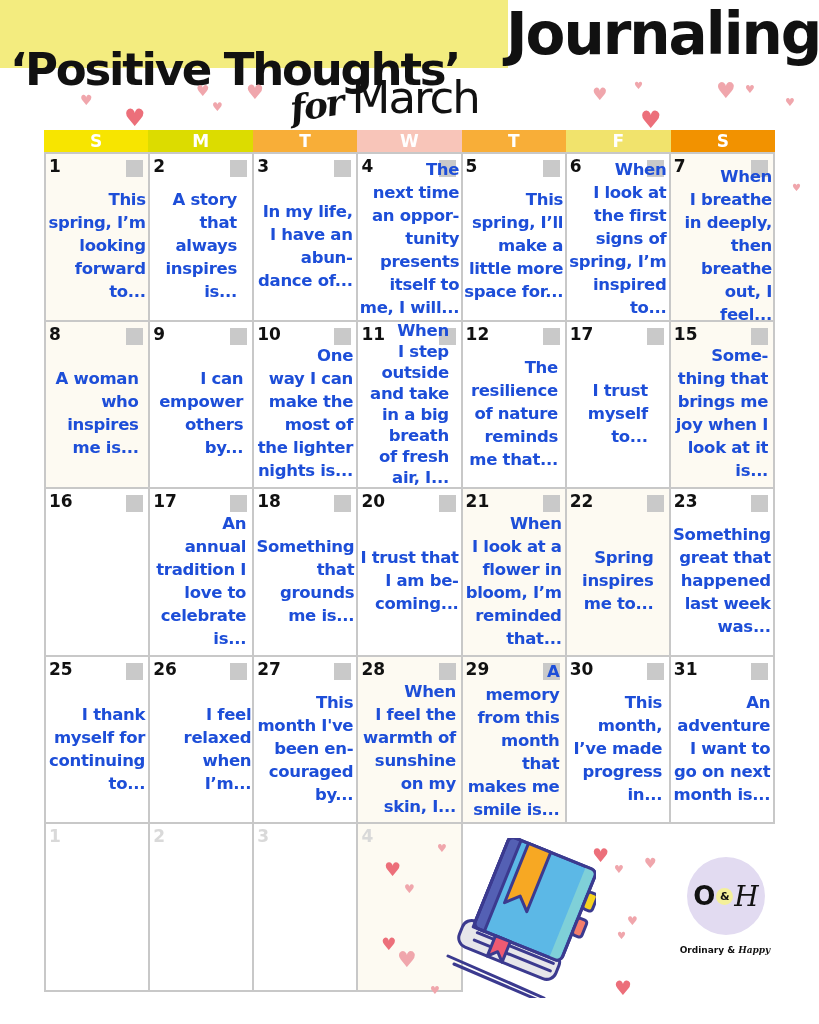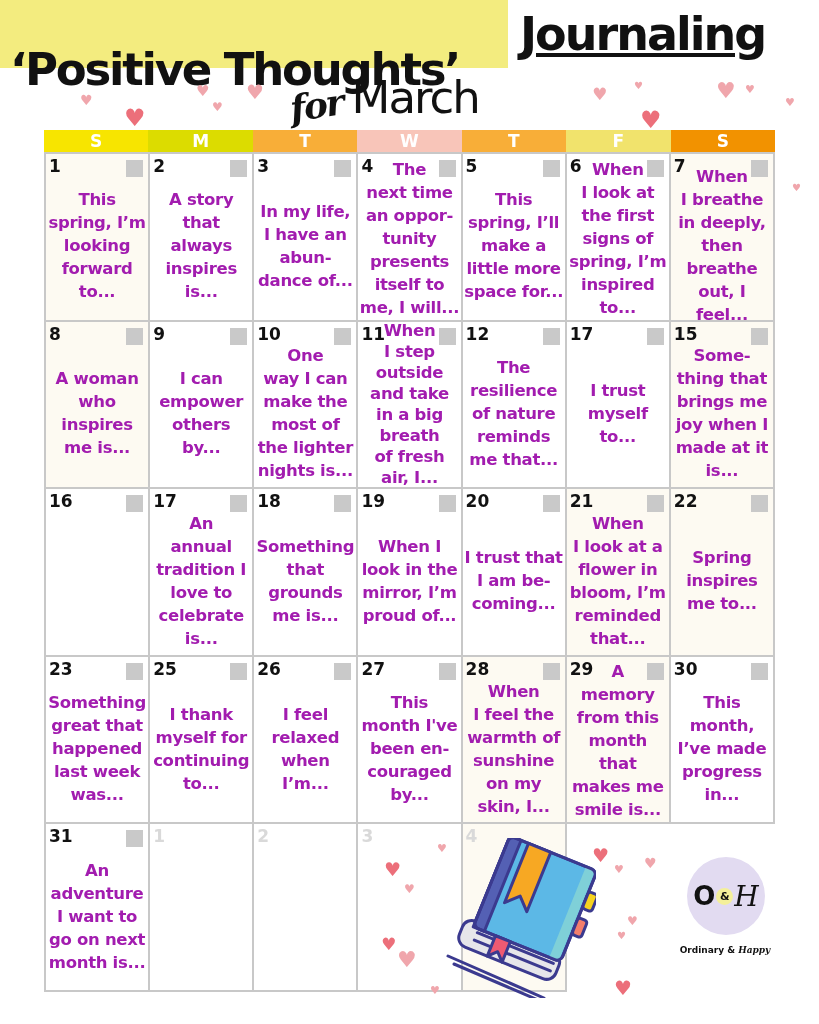--- a/index.html
+++ b/index.html
@@ -1,39 +1,39 @@
 <!DOCTYPE html>
 <html><head>
 <meta charset="utf-8">
 <style>
   * { box-sizing: border-box; margin: 0; padding: 0; }
   html, body { width: 819px; height: 1024px; background: #ffffff; overflow: hidden; }
   body { position: relative; font-family: "DejaVu Sans", sans-serif; color: #111; }
 
   .title-hl { position: absolute; left: 0; top: 0; width: 508px; height: 68px; background: #f3ec7f; }
   .title-1 { position: absolute; left: 10px; top: 6px; font-size: 45px; font-weight: 900; letter-spacing: -2.2px; white-space: nowrap; line-height: 56px; margin-top: 36px; }
-  .title-2 { position: absolute; left: 520px; top: 6px; font-size: 46px; font-weight: 900; letter-spacing: -2px; white-space: nowrap; line-height: 56px; text-decoration: underline; }
+  .title-2 { position: absolute; left: 506px; top: 6px; font-size: 58px; font-weight: 900; letter-spacing: -2px; white-space: nowrap; line-height: 56px; }
   .subtitle { position: absolute; left: 290px; top: 70px; height: 56px; white-space: nowrap; }
   .subtitle .for { font-family: "DejaVu Serif", serif; font-style: italic; font-size: 36px; font-weight: bold; letter-spacing: -2px; display: inline-block; transform: rotate(-8deg); vertical-align: bottom; margin-right: 4px; }
   .subtitle .month { font-size: 45px; font-weight: 400; letter-spacing: -2px; line-height: 56px; }
 
   .heart { position: absolute; color: #f0a6ac; line-height: 1; }
   .heart.dark { color: #ec6f7a; }
 
   .calendar { position: absolute; left: 44px; top: 130px; width: 731px; }
   .dow-row { display: grid; grid-template-columns: repeat(7, 1fr); height: 22px; }
   .dow { color: #fff; font-weight: bold; font-size: 17px; text-align: center; line-height: 22px; }
 
   .grid { display: grid; grid-template-columns: repeat(7, 1fr); grid-auto-rows: 167.6px; border-left: 2px solid #c8c8c8; border-top: 2px solid #c8c8c8; }
   .cell { position: relative; border-right: 2px solid #c8c8c8; border-bottom: 2px solid #c8c8c8; background: #fff; overflow: hidden; }
   .cell.weekend { background: #fdfaf2; }
   .cell .num { position: absolute; left: 3px; top: 2px; font-size: 17px; font-weight: bold; color: #111; }
   .cell.faded .num { color: #d9d9d9; }
   .cell .box { position: absolute; right: 5px; top: 6px; width: 17px; height: 17px; background: #c9c9c9; }
-  .cell .prompt { position: absolute; left: 1px; right: 1px; top: 22px; bottom: 4px; display: flex; align-items: center; justify-content: center; text-align: center; font-size: 16.5px; font-weight: bold; line-height: 23px; color: #a21caf; white-space: pre-line; letter-spacing: -0.3px; }
+  .cell .prompt { position: absolute; left: 1px; right: 1px; top: 22px; bottom: 4px; display: flex; align-items: center; justify-content: center; text-align: right; font-size: 16.5px; font-weight: bold; line-height: 23px; color: #1d4ed8; white-space: pre-line; letter-spacing: -0.3px; }
 
   .book { position: absolute; left: 446px; top: 838px; width: 150px; height: 160px; }
   .logo-circle { position: absolute; left: 687px; top: 857px; width: 78px; height: 78px; border-radius: 50%; background: #e2dbf1; display: flex; align-items: center; justify-content: center; }
   .logo-o { font-size: 26px; font-weight: 900; color: #111; }
   .logo-amp { display: inline-block; width: 17px; height: 17px; border-radius: 50%; background: #f4f09a; font-size: 11px; font-weight: bold; text-align: center; line-height: 17px; margin: 0 1px; }
   .logo-h { font-family: "DejaVu Serif", serif; font-style: italic; font-size: 28px; color: #111; }
   .logo-text { position: absolute; left: 675px; top: 945px; width: 100px; text-align: center; font-size: 9px; font-weight: bold; white-space: nowrap; }
   .logo-text .happy { font-family: "DejaVu Serif", serif; font-style: italic; }
 </style>
 </head>
@@ -196,21 +196,21 @@
 to...</div>
       </div>
 
     <div class="cell weekend">
         <span class="num">15</span>
         <span class="box"></span>
         <div class="prompt">Some-
 thing that
 brings me
 joy when I
-made at it
+look at it
 is...</div>
       </div>
     <div class="cell">
         <span class="num">16</span>
         <span class="box"></span>
       </div>
     <div class="cell">
         <span class="num">17</span>
         <span class="box"></span>
         <div class="prompt">An
@@ -220,28 +220,20 @@
 celebrate
 is...</div>
       </div>
     <div class="cell">
         <span class="num">18</span>
         <span class="box"></span>
         <div class="prompt">Something
 that
 grounds
 me is...</div>
-      </div>
-    <div class="cell">
-        <span class="num">19</span>
-        <span class="box"></span>
-        <div class="prompt">When I
-look in the
-mirror, I’m
-proud of...</div>
       </div>
     <div class="cell">
         <span class="num">20</span>
         <span class="box"></span>
         <div class="prompt">I trust that
 I am be-
 coming...</div>
       </div>
     <div class="cell weekend">
         <span class="num">21</span>

